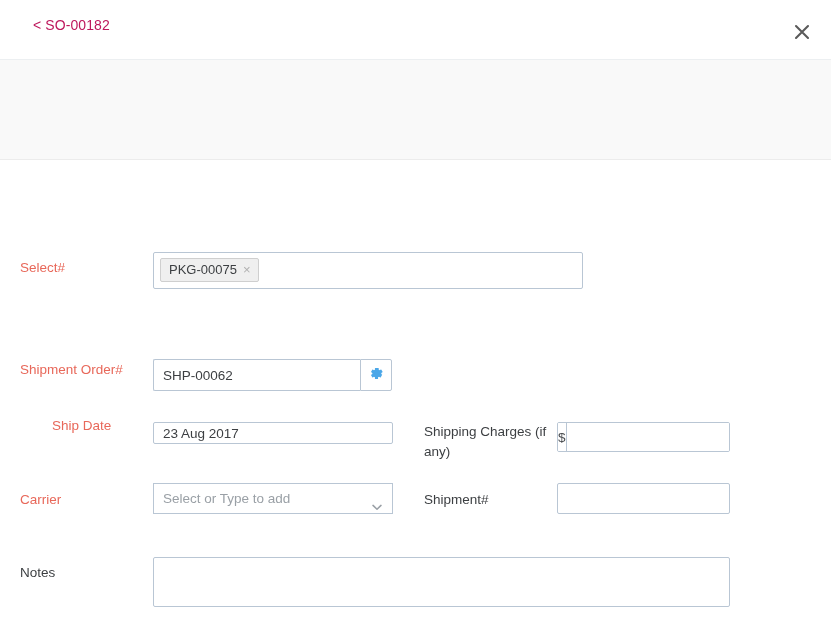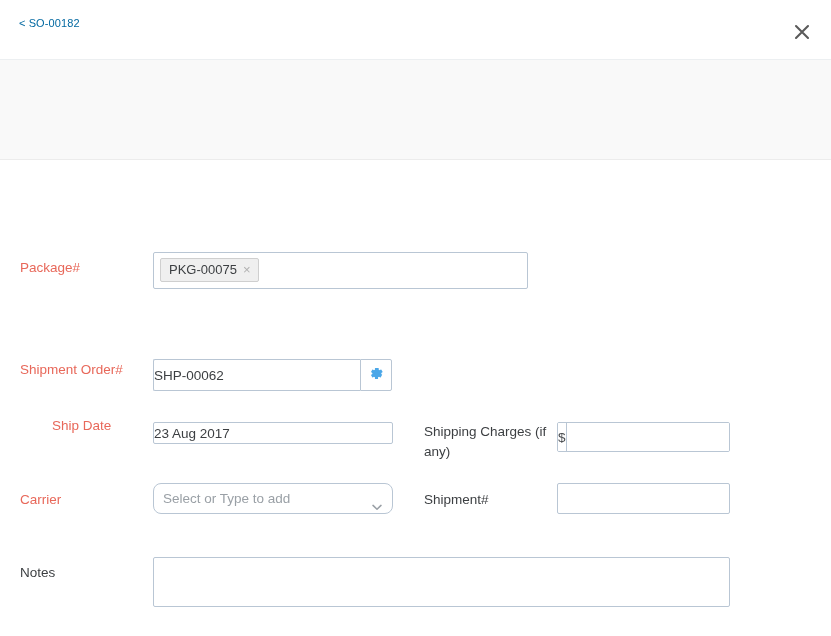--- a/index.html
+++ b/index.html
@@ -24,24 +24,24 @@
   
   .header {
     position: relative;
     height: 60px;
     box-sizing: border-box;
     border-bottom: 1px solid #eceff1;
     background: #ffffff;
   }
   .back-link {
     position: absolute;
-    left: 19px;
+    left: 33px;
     top: 17px;
-    font-size: 11px;
-    color: #0369a1;
+    font-size: 14px;
+    color: #be185d;
     text-decoration: none;
     letter-spacing: 0.1px;
     cursor: pointer;
   }
   .page-title {
     position: absolute;
     left: 23px;
     top: 29px;
     font-size: 20px;
     color: #6b7075;
@@ -81,21 +81,21 @@
   .pkg-label {
     position: absolute;
     left: 20px;
     top: 98px;
     width: 120px;
   }
   .pkg-input {
     position: absolute;
     left: 153px;
     top: 92px;
-    width: 375px;
+    width: 430px;
     height: 37px;
     box-sizing: border-box;
     background: #ffffff;
     border: 1px solid #b9c6d4;
     border-radius: 2px;
     padding: 5px 6px;
   }
   .tag {
     display: inline-flex;
     align-items: center;
@@ -127,21 +127,21 @@
   }
   .field {
     position: absolute;
     box-sizing: border-box;
     background: #ffffff;
     border: 1px solid #b9c6d4;
     border-radius: 2px;
     font-family: "Liberation Sans", sans-serif;
     font-size: 13.5px;
     color: #3c3f42;
-    padding: 0 0;
+    padding: 0 9px;
     outline: none;
   }
   .field::placeholder { color: #9aa0a6; }
 
   
   .lbl-so   { left: 20px; top: 200px; }
   .inp-so   { left: 153px; top: 199px; width: 207px; height: 32px; border-right: none;
               border-top-right-radius: 0; border-bottom-right-radius: 0; }
   .gear-btn {
     position: absolute;
@@ -194,21 +194,21 @@
   }
 
   
   .lbl-carrier { left: 20px; top: 330px; }
   .select-wrap {
     position: absolute;
     left: 153px; top: 323px;
     width: 240px; height: 31px;
     box-sizing: border-box;
     border: 1px solid #b9c6d4;
-    border-radius: 8px;
+    border-radius: 0;
     background: #ffffff;
     cursor: pointer;
   }
   .select-text {
     position: absolute;
     left: 9px; top: 7px;
     font-size: 13.5px;
     color: #9aa0a6;
   }
   .chevron {
@@ -243,21 +243,21 @@
           <path d="M10 10 L22 22 M22 10 L10 22" stroke="#5a5a5a" stroke-width="2.1" stroke-linecap="round" fill="none"></path>
         </svg>
       </span>
     </button>
   </div>
 
   <div class="package-band"></div>
 
   <div class="form-body">
 
-    <div class="label req pkg-label">Package#</div>
+    <div class="label req pkg-label">Select#</div>
     <div class="pkg-input">
       <span class="tag">
         <span>PKG-00075</span>
         <span class="tag-x">×</span>
       </span>
     </div>
 
     <div class="label req row-label lbl-so">Shipment Order#</div>
     <input class="field inp-so" type="text" value="SHP-00062" style="">
     <button class="gear-btn">

